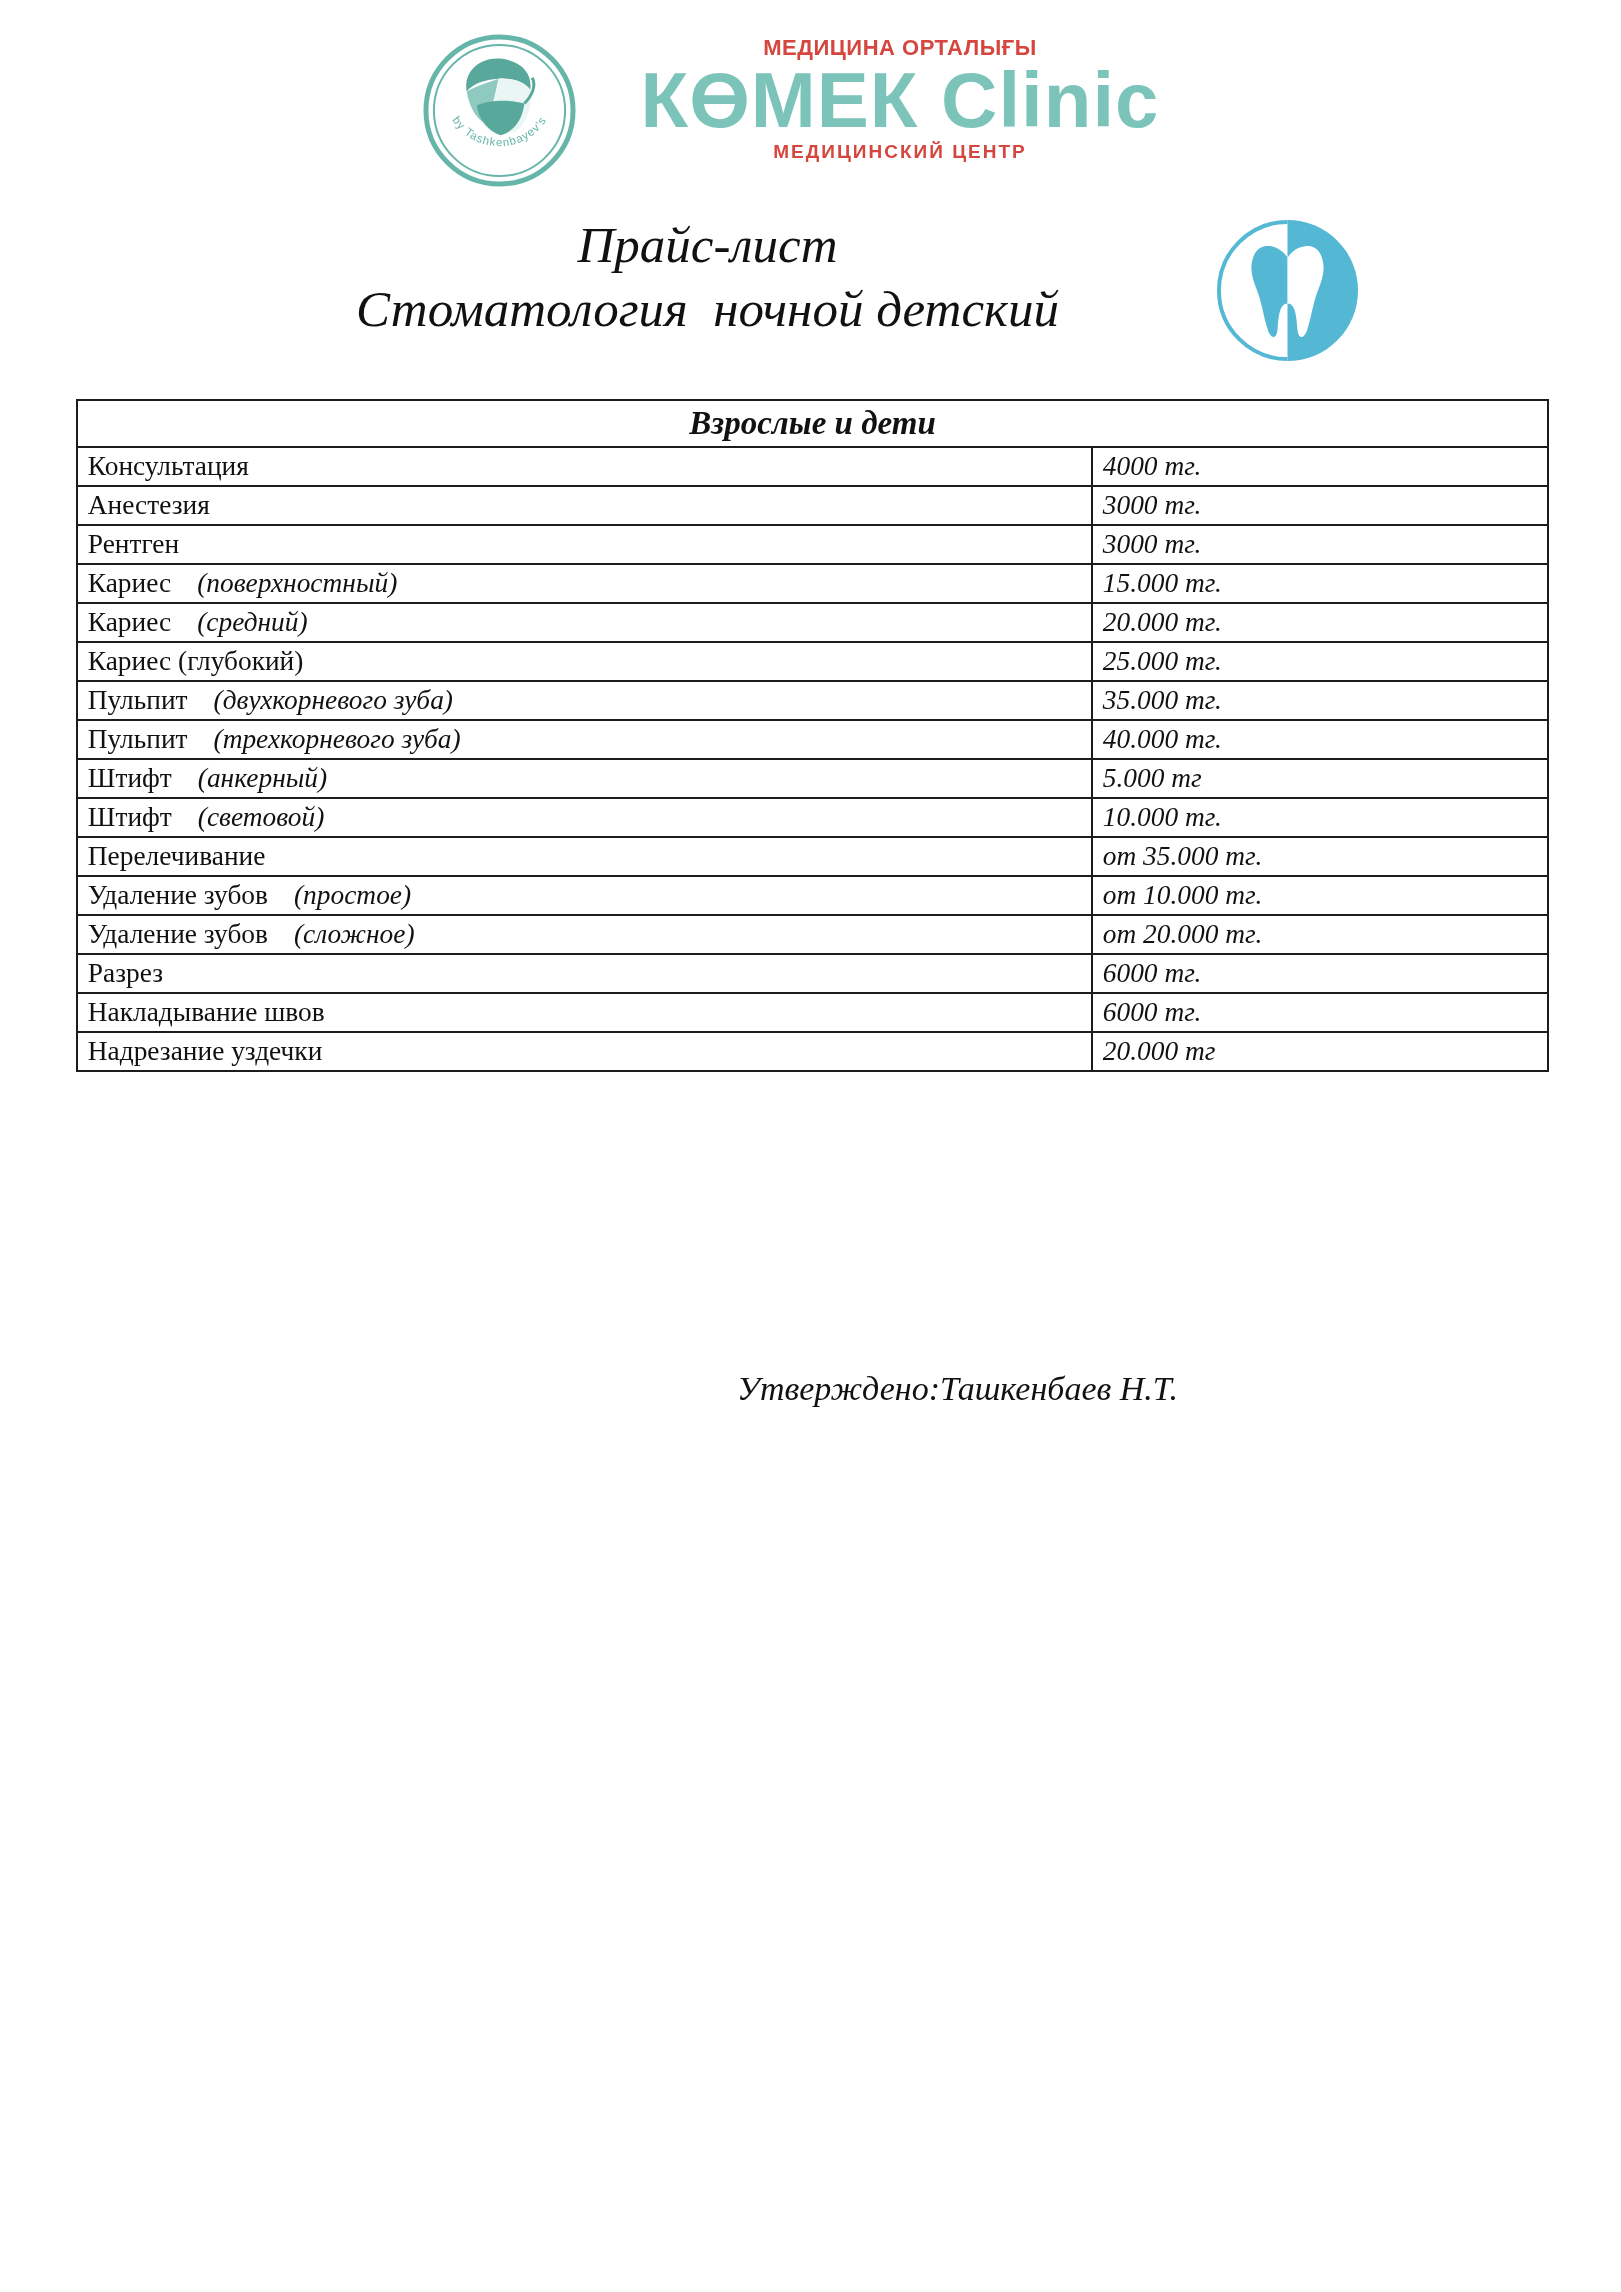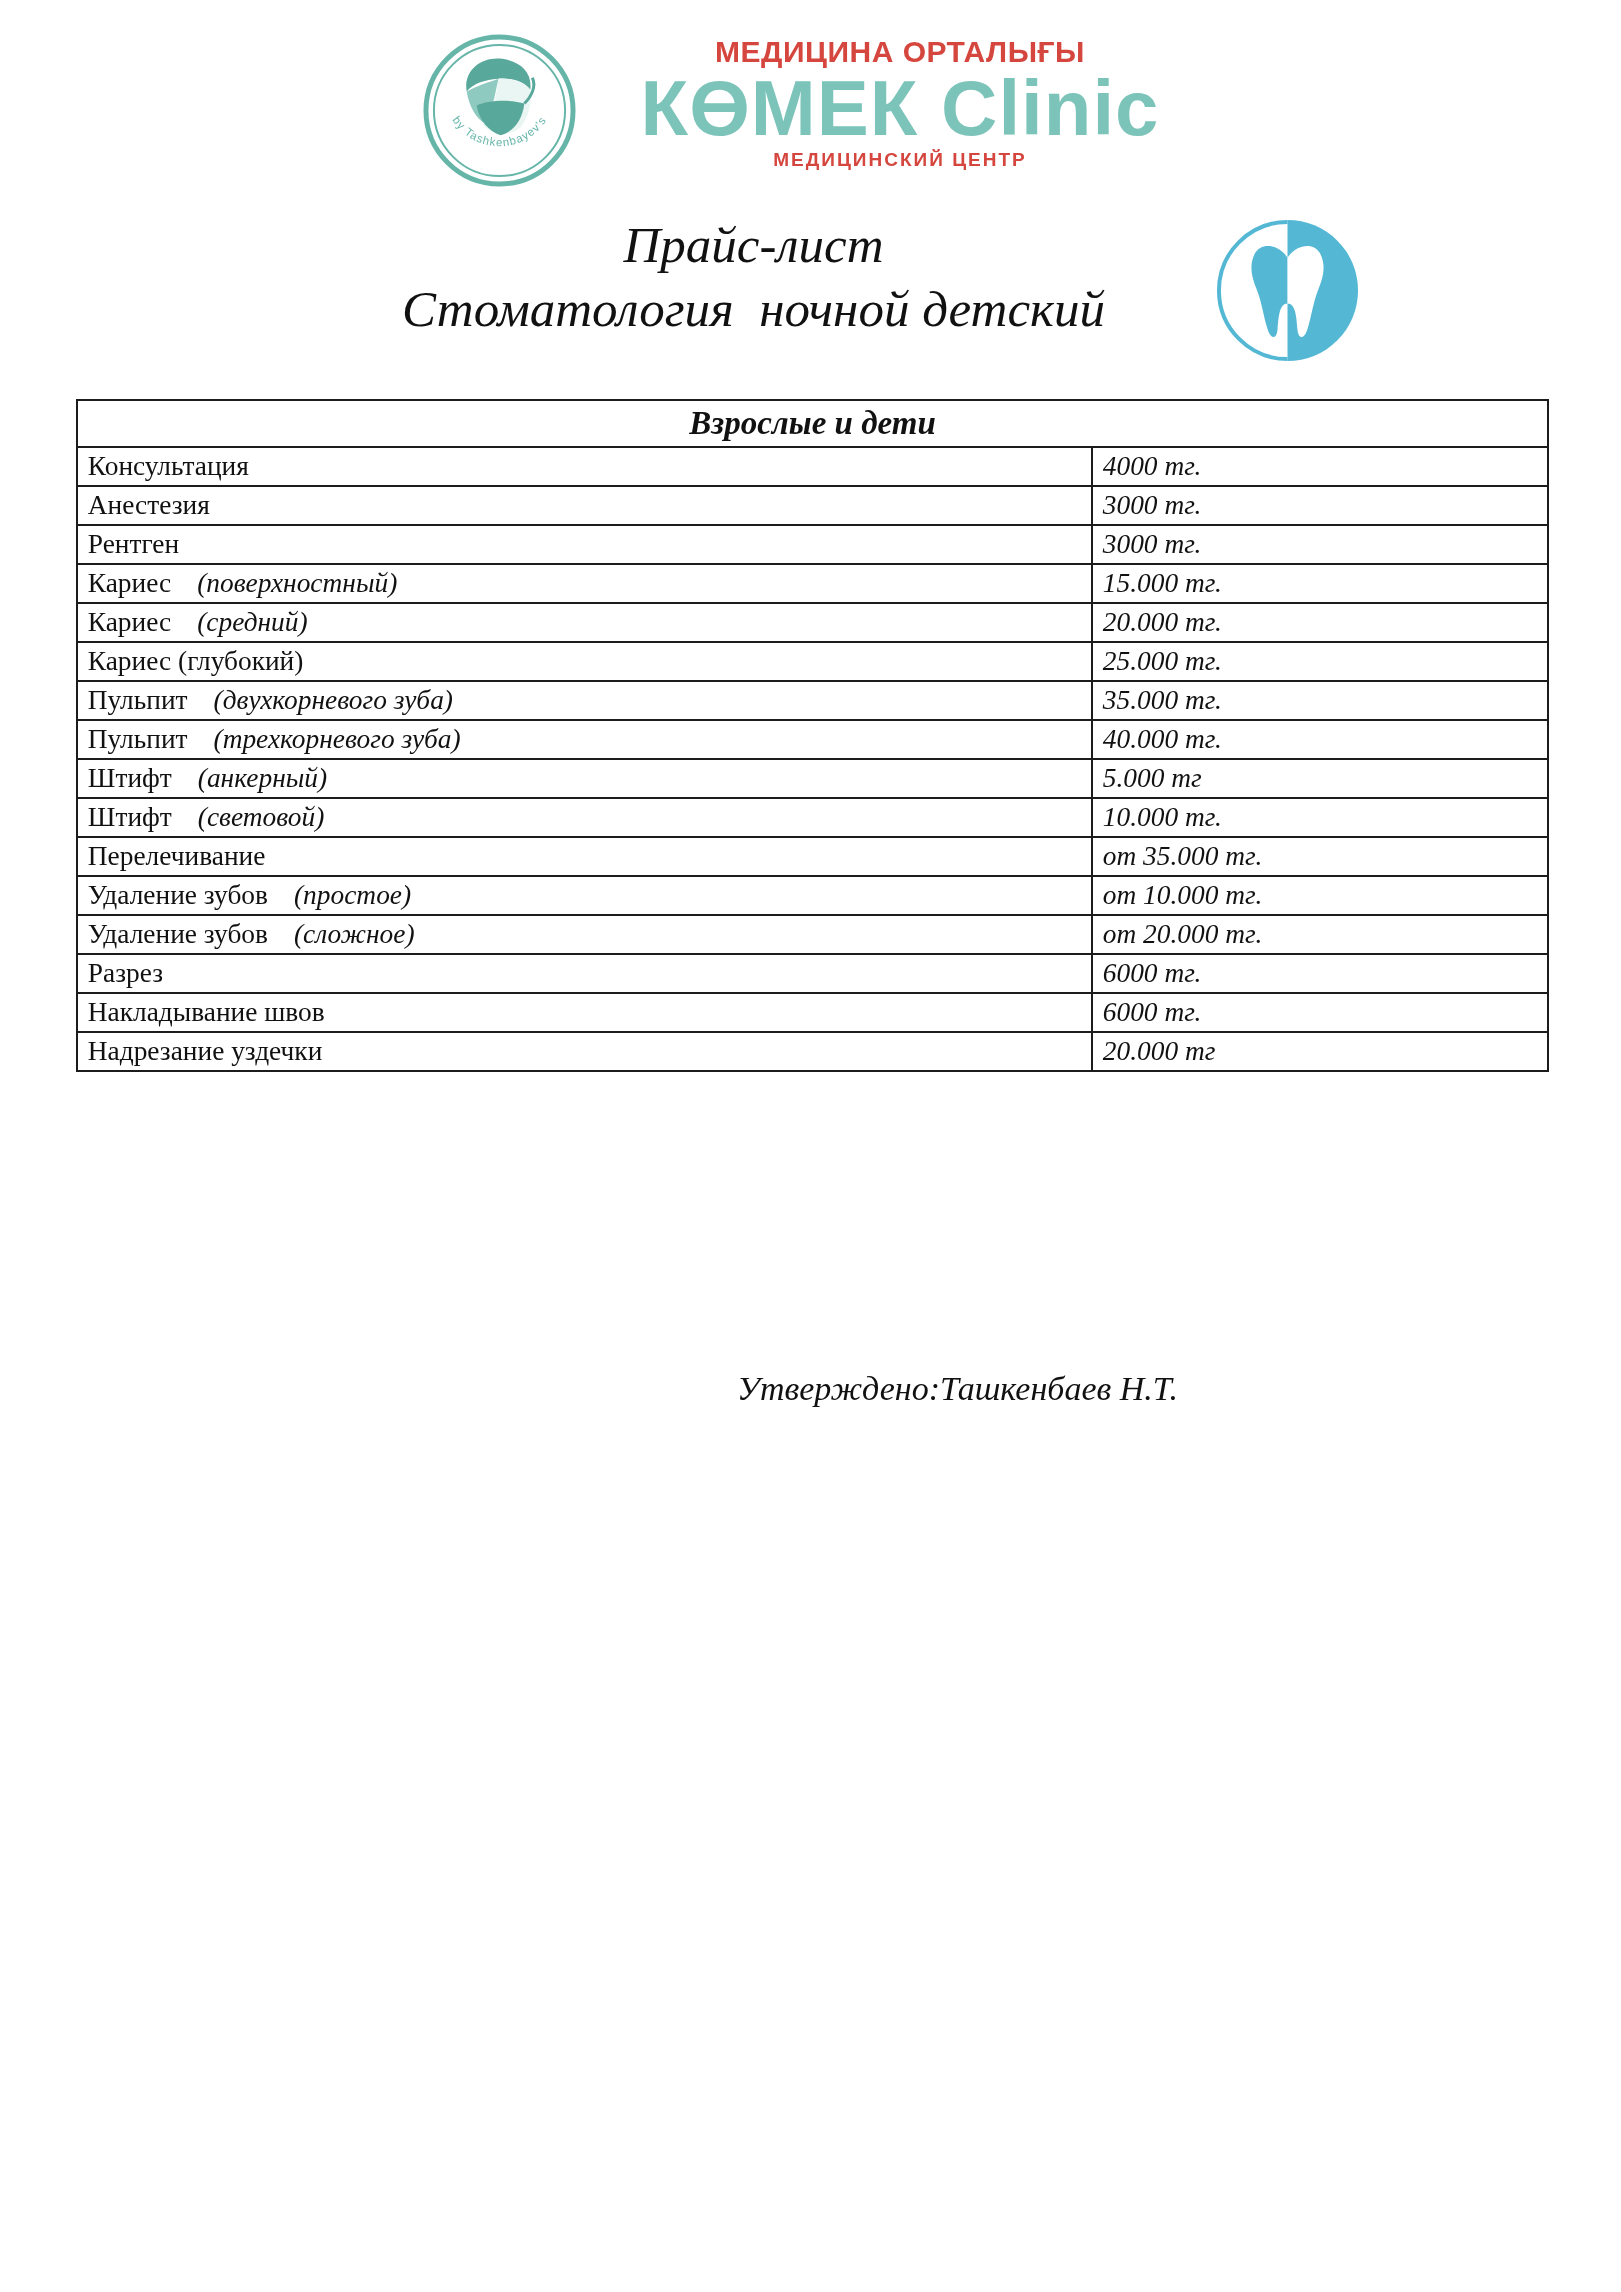--- a/index.html
+++ b/index.html
@@ -5,35 +5,35 @@
   html,body { margin:0; padding:0; background:#ffffff; }
   .page {
     position:relative; width:1621px; height:2293px; background:#fff;
     font-family:"Liberation Serif","DejaVu Serif",serif; color:#111; overflow:hidden;
   }
 
   
   .logo-badge { position:absolute; left:421px; top:32px; width:157px; height:157px; }
   .logo-text  { position:absolute; left:596px; top:35px; width:608px; text-align:center;
                 font-family:"Liberation Sans","DejaVu Sans",sans-serif; }
-  .logo-kk    { color:var(--red); font-weight:bold; font-size:30px; letter-spacing:0.5px; }
+  .logo-kk    { color:var(--red); font-weight:bold; font-size:22px; letter-spacing:0.5px; }
   .logo-brand { color:var(--teal); font-weight:bold; font-size:78px;
                 line-height:1.02; letter-spacing:1px; }
   .logo-ru    { color:var(--red); font-weight:bold; font-size:19px; letter-spacing:2px; }
 
   .ring   { fill:#fff; stroke:var(--teal-ring); }
   .tdark  { fill:var(--teal-dark); }
   .tlight { fill:var(--teal-light); }
   .tface  { fill:#eaf6f3; }
   .byline { fill:var(--teal-ring); font-family:"Liberation Sans","DejaVu Sans",sans-serif;
             font-size:11.5px; letter-spacing:1px; }
 
   
   .title { position:absolute; left:0; top:214px; width:1415px; text-align:center;
-           font-style:italic;padding-left:46px; }
+           font-style:italic; }
   .title-line1 { font-size:51px; line-height:1.25; white-space:pre; }
   .title-line2 { font-size:51px; line-height:1.25; white-space:pre; }
   .tooth-badge { position:absolute; left:1213px; top:216px; width:149px; height:149px; }
   .tooth-fill  { fill:var(--tooth-blue); }
   .tooth-rim   { fill:none; stroke:var(--tooth-blue); stroke-width:4px; }
 
   
   .price-table { position:absolute; left:76px; top:399px; width:1473px;
                  border-collapse:collapse; table-layout:fixed; }
   .price-table th, .price-table td {

